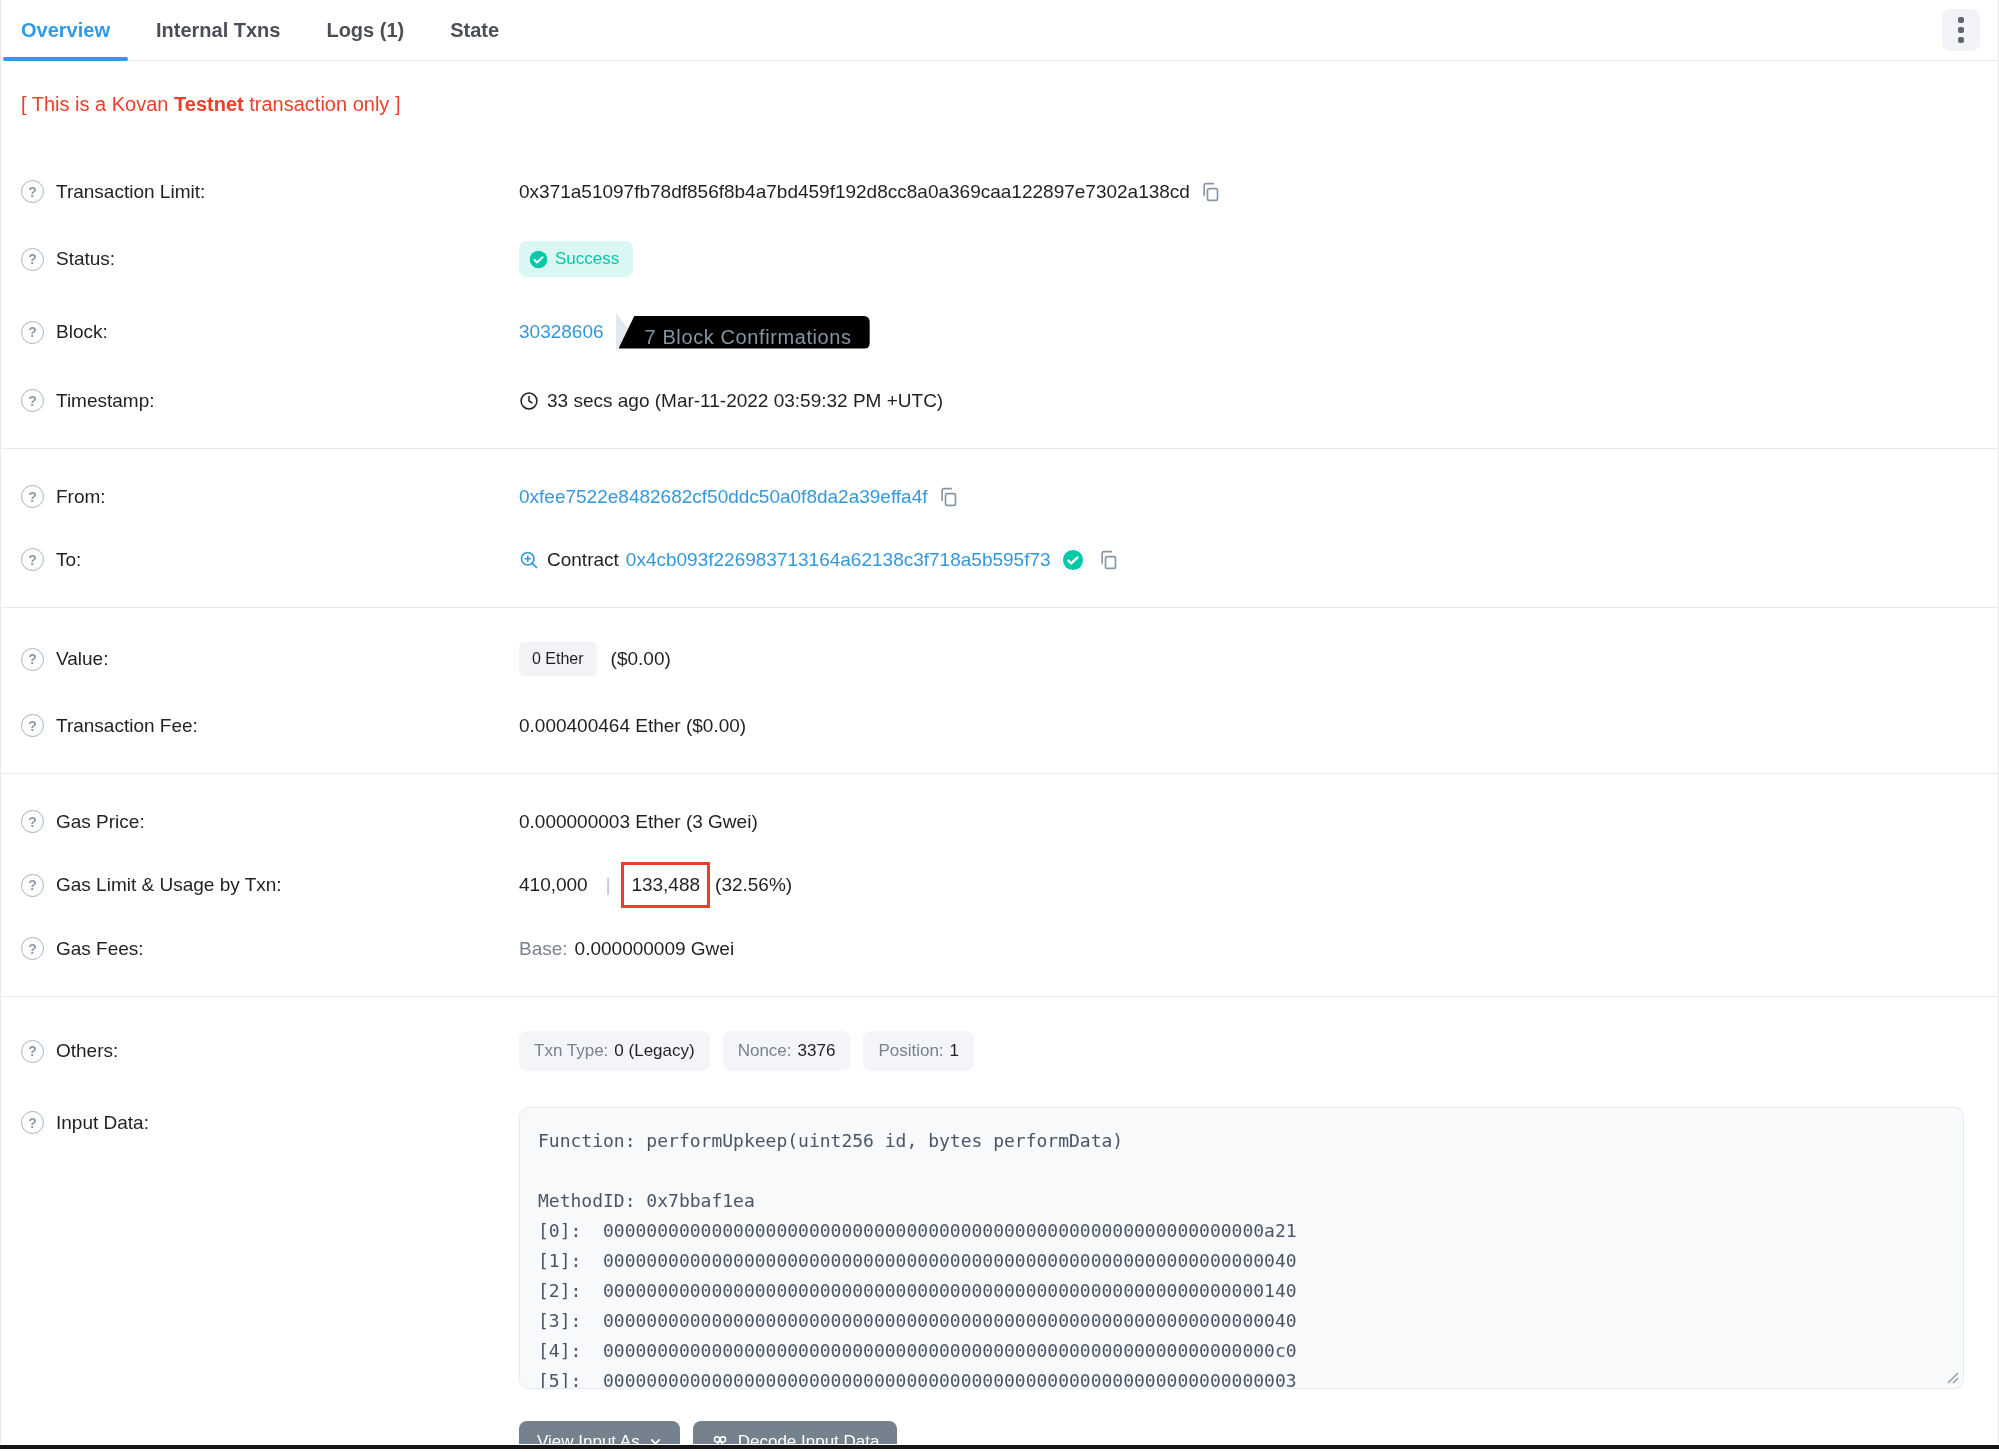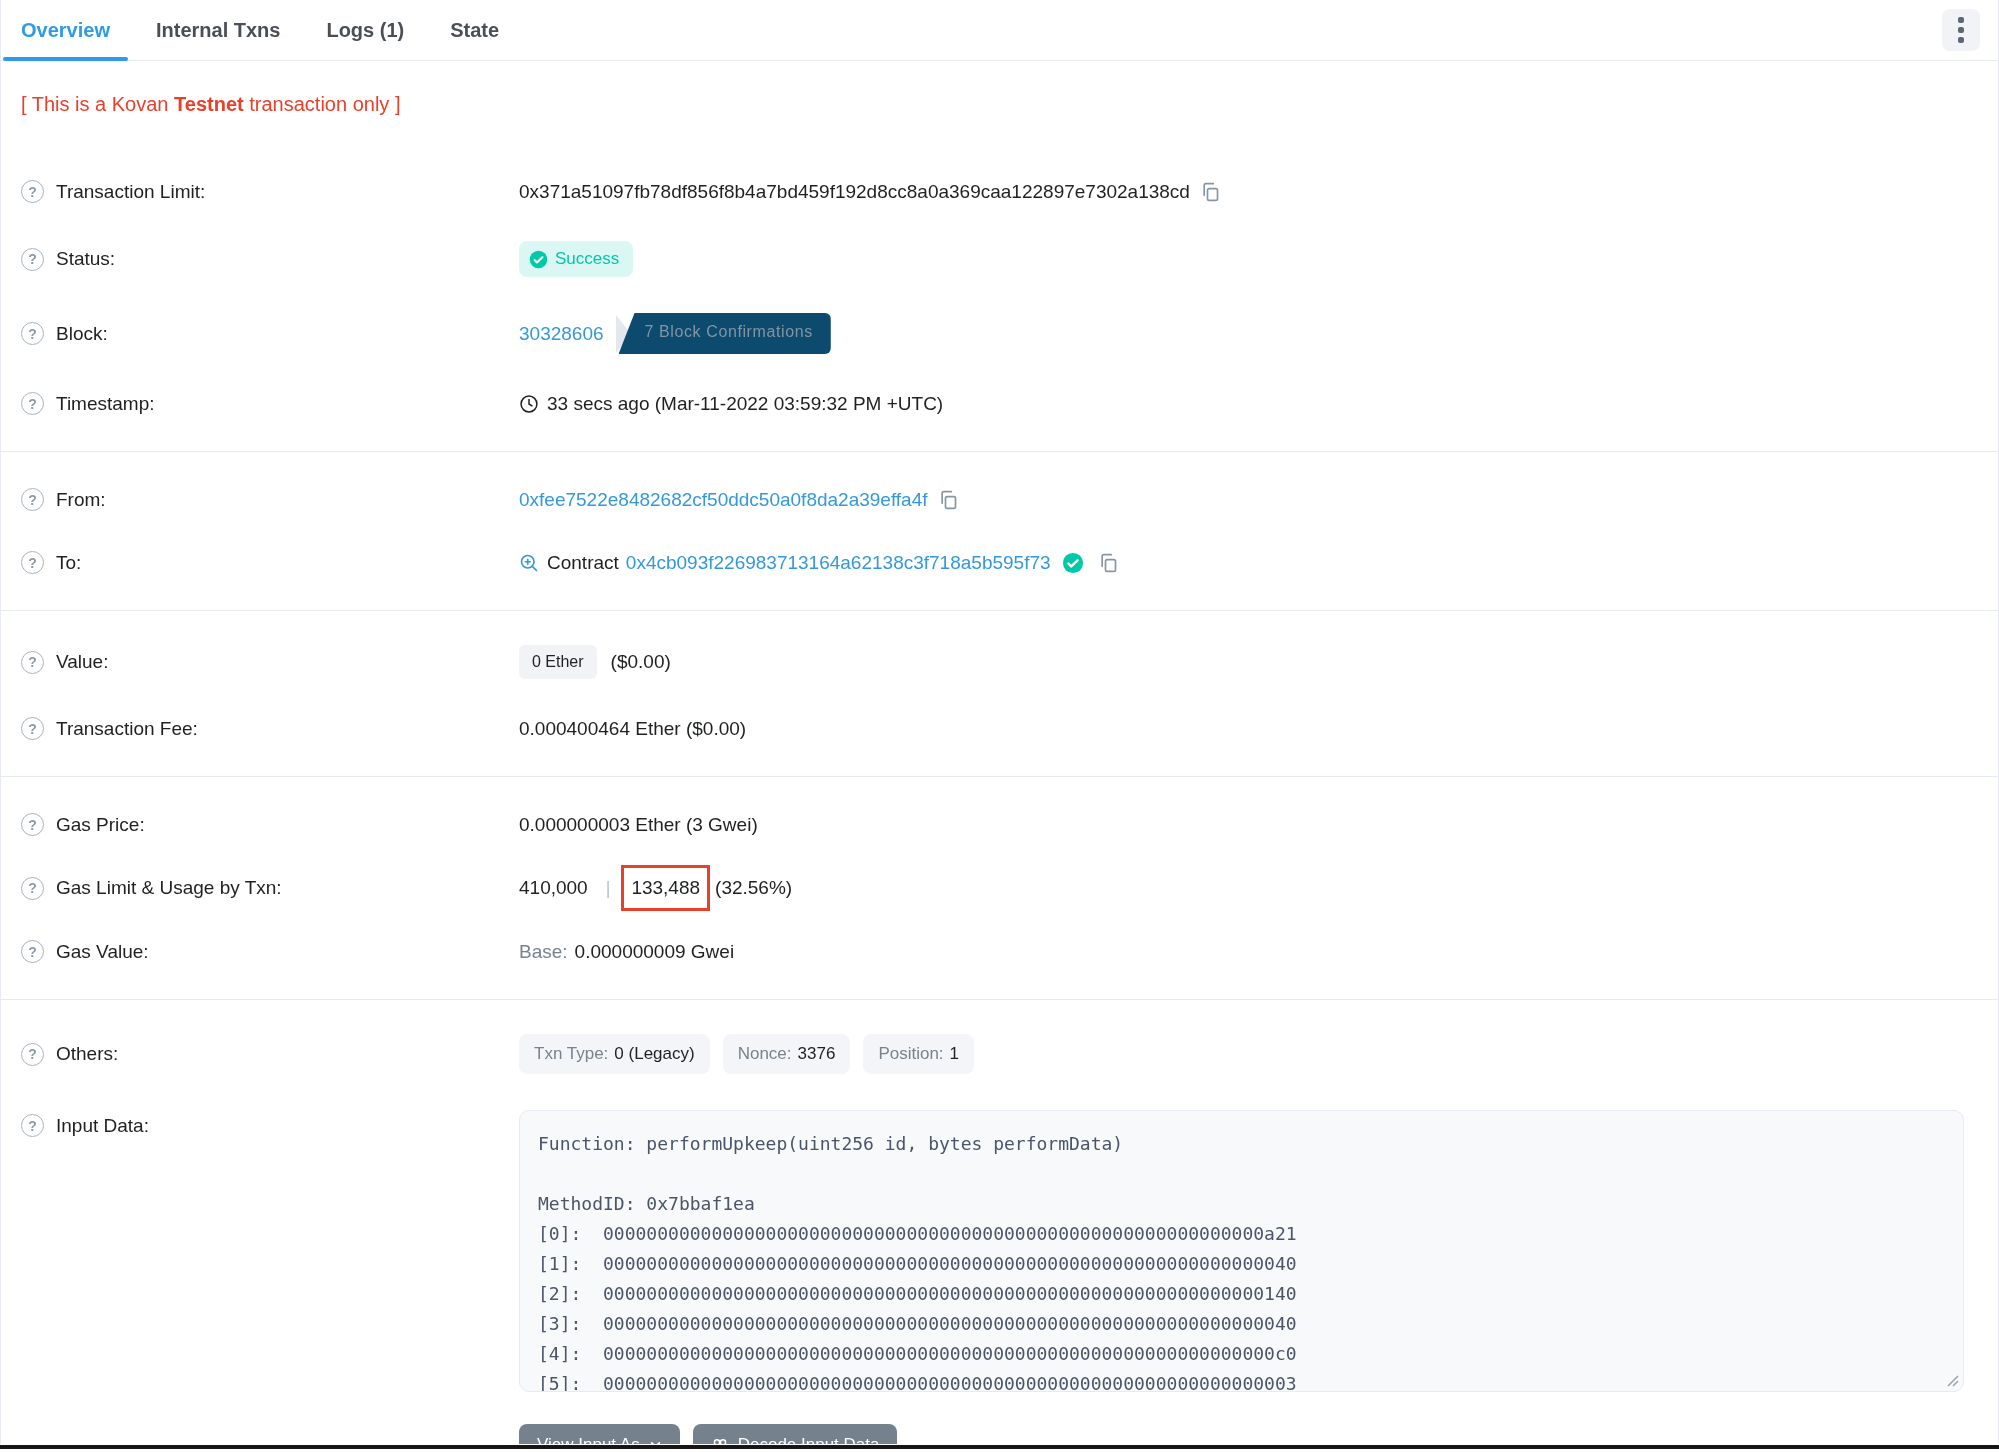--- a/index.html
+++ b/index.html
@@ -62,22 +62,22 @@
   }
 
   
   .confirm-wrap { display: inline-flex; align-items: center; margin-left: 12px; }
   .confirm-arrow {
     width: 0; height: 0; flex: none;
     border-left: 15px solid #e3e7ee; border-top: 19px solid transparent; border-bottom: 19px solid transparent;
     margin-right: -12px;
   }
   .confirm-badge {
-    background: #0c4a6e; color: #8494a2; font-size: 16px; letter-spacing: .6px;
-    padding: 10px 18px 13px 26px; border-radius: 0 6px 6px 0;
+    background: #000000; color: #8494a2; font-size: 20px; letter-spacing: .6px;
+    padding: 10px 18px 0 26px; border-radius: 0 6px 6px 0;
     clip-path: polygon(16px 0, 100% 0, 100% 100%, 0 100%);
     white-space: nowrap;
   }
 
   .pill {
     background: #f2f3f6; border-radius: 6px; padding: 8px 13px;
     font-size: 16px; color: #1e2022; display: inline-flex; align-items: center;
   }
   .usd { margin-left: 14px; }
 
@@ -319,21 +319,21 @@
         <span>410,000</span>
         <span class="sep-bar">|</span>
         <span class="red-box"><span>133,488</span></span>
         <span class="pct">(32.56%)</span>
       </div>
     </div>
 
     <div class="row">
       <div class="label-col">
         <span class="qicon">?</span>
-        <span>Gas Value:</span>
+        <span>Gas Fees:</span>
       </div>
       <div class="value-col">
         <span class="base-label">Base:</span>
         <span>0.000000009 Gwei</span>
       </div>
     </div>
   </div>
 
   <hr class="divider">
 

